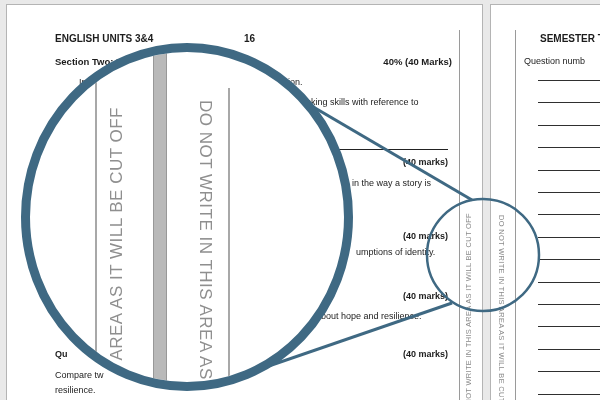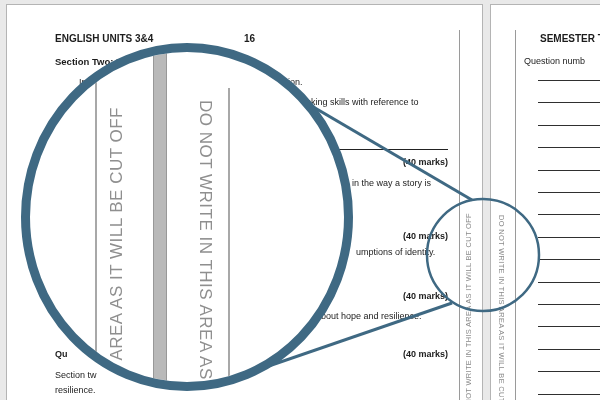--- a/index.html
+++ b/index.html
@@ -46,40 +46,41 @@
 
 <div class="stage">
 
   <div class="page page-left"></div>
   <div class="page page-right"></div>
 
   <div class="frag h10 z1" style="left:55px; top:34px;">ENGLISH UNITS 3&amp;4</div>
   <div class="frag h10 z1" style="left:244px; top:34px;text-align:right;">16</div>
 
   <div class="frag bold z1" style="left:55px; top:57px; font-size:9.5px;">Section Two: R</div>
+  <div class="frag bold ralign z1" style="left:304px; top:57px; width:148px; font-size:9.5px;">40% (40 Marks)</div>
 
   <div class="frag z1" style="left:55px; top:77px;padding-left:24px;">In thi</div>
   <div class="frag z1" style="left:288px; top:77px;">ion.</div>
   <div class="frag z1" style="left:299px; top:97px;">hinking skills with reference to</div>
 
   <div class="rule-h z1" style="left:55px; top:149px; width:393px;"></div>
 
   <div class="frag bold ralign z1" style="left:300px; top:157px; width:148px;">(40 marks)</div>
   <div class="frag z1" style="left:340px; top:178px;">es in the way a story is</div>
 
   <div class="frag bold ralign z1" style="left:300px; top:231px; width:148px;">(40 marks)</div>
   <div class="frag z1" style="left:356px; top:247px;">umptions of identity.</div>
 
   <div class="frag bold ralign z1" style="left:300px; top:291px; width:148px;">(40 marks)</div>
   <div class="frag z1" style="left:316px; top:311px;">about hope and resilience.</div>
 
   <div class="frag bold ralign z1" style="left:300px; top:349px; width:148px;">(40 marks)</div>
   <div class="frag bold z1" style="left:55px; top:349px;">Qu</div>
 
-  <div class="frag z1" style="left:55px; top:370px;">Section tw</div>
+  <div class="frag z1" style="left:55px; top:370px;">Compare tw</div>
   <div class="frag z1" style="left:55px; top:385px;">resilience.</div>
 
   <div class="rule-v z1" style="left:459px; top:30px; height:370px;"></div>
   <div class="rule-v z1" style="left:515px; top:30px; height:370px;"></div>
 
   <div class="vtext vtext-up z1" style="left:464px; top:453px; width:240px;">DO NOT WRITE IN THIS AREA AS IT WILL BE CUT OFF</div>
   <div class="vtext vtext-down z1" style="left:506px; top:215px;">DO NOT WRITE IN THIS AREA AS IT WILL BE CUT OFF</div>
 
   <div class="frag h10 z1" style="left:540px; top:34px;">SEMESTER TW</div>
   <div class="frag z1" style="left:524px; top:56px;">Question numb</div>

